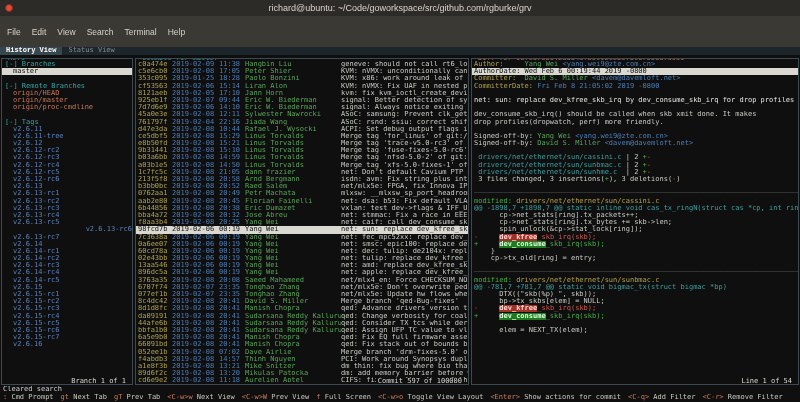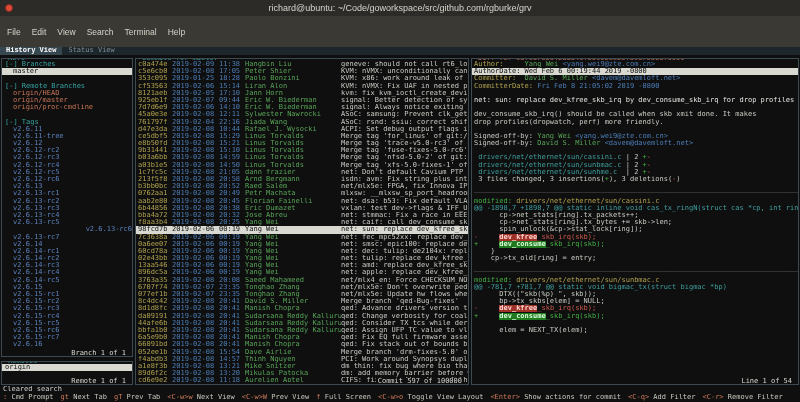--- a/index.html
+++ b/index.html
@@ -144,27 +144,20 @@
               <div class="rrow t-tag" style="padding-left: 11px;">v2.6.15-rc2</div>
               <div class="rrow t-tag" style="padding-left: 11px;">v2.6.15-rc3</div>
               <div class="rrow t-tag" style="padding-left: 11px;">v2.6.15-rc4</div>
               <div class="rrow t-tag" style="padding-left: 11px;">v2.6.15-rc5</div>
               <div class="rrow t-tag" style="padding-left: 11px;">v2.6.15-rc6</div>
               <div class="rrow t-tag" style="padding-left: 11px;">v2.6.15-rc7</div>
               <div class="rrow t-tag" style="padding-left: 11px;">v2.6.16</div>
             </div>
           <div class="panel-footer">Branch 1 of 1</div>
         </div>
-        <div class="panel remotes">
-          <div class="panel-title">Remotes</div>
-          <div class="panel-body">
-            <div class="rrow sel">origin</div>
-          </div>
-          <div class="panel-footer">Remote 1 of 1</div>
-        </div>
       </div>
 
       <div class="panel commits">
         <div class="panel-title">Commits for master</div>
         <div class="panel-body">
             <div class="crow"><span class="c-hash">c0a474e</span><span class="c-date">2019-02-09</span><span class="c-time">11:38</span><span class="c-author">Hangbin Liu</span><span class="c-msg">geneve: should not call rt6_lookup when ipv6 was disabled</span></div>
             <div class="crow"><span class="c-hash">c5e6cb0</span><span class="c-date">2019-02-08</span><span class="c-time">17:05</span><span class="c-author">Peter Shier</span><span class="c-msg">KVM: nVMX: unconditionally cancel preemption timer in free_nested</span></div>
             <div class="crow"><span class="c-hash">353c095</span><span class="c-date">2019-01-25</span><span class="c-time">18:28</span><span class="c-author">Paolo Bonzini</span><span class="c-msg">KVM: x86: work around leak of uninitialized stack contents</span></div>
             <div class="crow"><span class="c-hash">cf53563</span><span class="c-date">2019-02-06</span><span class="c-time">15:14</span><span class="c-author">Liran Alon</span><span class="c-msg">KVM: nVMX: Fix UAF in nested posted interrupt processing</span></div>
             <div class="crow"><span class="c-hash">8121aeb</span><span class="c-date">2019-02-05</span><span class="c-time">17:10</span><span class="c-author">Jann Horn</span><span class="c-msg">kvm: fix kvm_ioctl_create_device() reference counting</span></div>
@@ -196,21 +189,21 @@
             <div class="crow"><span class="c-hash">3763a35</span><span class="c-date">2019-02-08</span><span class="c-time">20:08</span><span class="c-author">Saeed Mahameed</span><span class="c-msg">net/mlx4_en: Force CHECKSUM_NONE for short ethernet frames</span></div>
             <div class="crow"><span class="c-hash">6707f74</span><span class="c-date">2019-02-07</span><span class="c-time">23:35</span><span class="c-author">Tonghao Zhang</span><span class="c-msg">net/mlx5e: Don't overwrite pedit action when multiple pedit use</span></div>
             <div class="crow"><span class="c-hash">077ef1b</span><span class="c-date">2019-02-07</span><span class="c-time">23:35</span><span class="c-author">Tonghao Zhang</span><span class="c-msg">net/mlx5e: Update hw flows when encap source mac changed</span></div>
             <div class="crow"><span class="c-hash">8c4dc42</span><span class="c-date">2019-02-08</span><span class="c-time">20:41</span><span class="c-author">David S. Miller</span><span class="c-msg">Merge branch 'qed-Bug-fixes'</span></div>
             <div class="crow"><span class="c-hash">8d1d8fc</span><span class="c-date">2019-02-08</span><span class="c-time">20:41</span><span class="c-author">Manish Chopra</span><span class="c-msg">qed: Advance drivers version to 8.37.0.20</span></div>
             <div class="crow"><span class="c-hash">da09191</span><span class="c-date">2019-02-08</span><span class="c-time">20:41</span><span class="c-author">Sudarsana Reddy Kalluru</span><span class="c-msg">qed: Change verbosity for coalescing message.</span></div>
             <div class="crow"><span class="c-hash">44afe6b</span><span class="c-date">2019-02-08</span><span class="c-time">20:41</span><span class="c-author">Sudarsana Reddy Kalluru</span><span class="c-msg">qed: Consider TX tcs while deriving the max num_queues for PF</span></div>
             <div class="crow"><span class="c-hash">bbfa1b0</span><span class="c-date">2019-02-08</span><span class="c-time">20:41</span><span class="c-author">Sudarsana Reddy Kalluru</span><span class="c-msg">qed: Assign UFP TC value to vlan priority in UFP mode.</span></div>
             <div class="crow"><span class="c-hash">6a5e9b0</span><span class="c-date">2019-02-08</span><span class="c-time">20:41</span><span class="c-author">Manish Chopra</span><span class="c-msg">qed: Fix EQ full firmware assert.</span></div>
             <div class="crow"><span class="c-hash">66091bd</span><span class="c-date">2019-02-08</span><span class="c-time">20:41</span><span class="c-author">Manish Chopra</span><span class="c-msg">qed: Fix stack out of bounds bug</span></div>
-            <div class="crow"><span class="c-hash">052ee1b</span><span class="c-date">2019-02-08</span><span class="c-time">15:54</span><span class="c-author">Dave Airlie</span><span class="c-msg">Merge branch 'drm-fixes-5.0' of git://people.freedesktop.org</span></div>
+            <div class="crow"><span class="c-hash">052ee1b</span><span class="c-date">2019-02-08</span><span class="c-time">07:02</span><span class="c-author">Dave Airlie</span><span class="c-msg">Merge branch 'drm-fixes-5.0' of git://people.freedesktop.org</span></div>
             <div class="crow"><span class="c-hash">f4abdb3</span><span class="c-date">2019-02-08</span><span class="c-time">14:57</span><span class="c-author">Thinh Nguyen</span><span class="c-msg">PCI: Work around Synopsys duplicate Device ID (HAPS USB3, NXP i</span></div>
             <div class="crow"><span class="c-hash">a1e8f3b</span><span class="c-date">2019-02-08</span><span class="c-time">13:21</span><span class="c-author">Mike Snitzer</span><span class="c-msg">dm thin: fix bug where bio that overwrites thin block ignores F</span></div>
             <div class="crow"><span class="c-hash">89d6f2c</span><span class="c-date">2019-02-08</span><span class="c-time">13:20</span><span class="c-author">Mikulas Patocka</span><span class="c-msg">dm: add memory barrier before waitqueue_active</span></div>
             <div class="crow"><span class="c-hash">cd6e9e2</span><span class="c-date">2019-02-08</span><span class="c-time">11:18</span><span class="c-author">Aurelien Aptel</span><span class="c-msg">CIFS: fix use-after-free of the lease keys</span></div>
             <div class="crow"><span class="c-hash">d624d4d</span><span class="c-date">2019-02-08</span><span class="c-time">10:59</span><span class="c-author">Jun-Ru Chang</span><span class="c-msg">MIPS: Remove function size check in get_frame_info()</span></div>
             <div class="crow"><span class="c-hash">98d5a80</span><span class="c-date">2019-02-08</span><span class="c-time">10:12</span><span class="c-author">Paul Burton</span><span class="c-msg">MIPS: VDSO: Use same -m%-float cflag as the kernel proper</span></div>
             <div class="crow"><span class="c-hash">cfa5a88</span><span class="c-date">2019-02-08</span><span class="c-time">09:50</span><span class="c-author">Dan Carpenter</span><span class="c-msg">net: dsa: Fix NULL checking in dsa_slave_set_eee()</span></div>
           </div>
         <div class="panel-footer">Commit 597 of 100000</div>
       </div>

